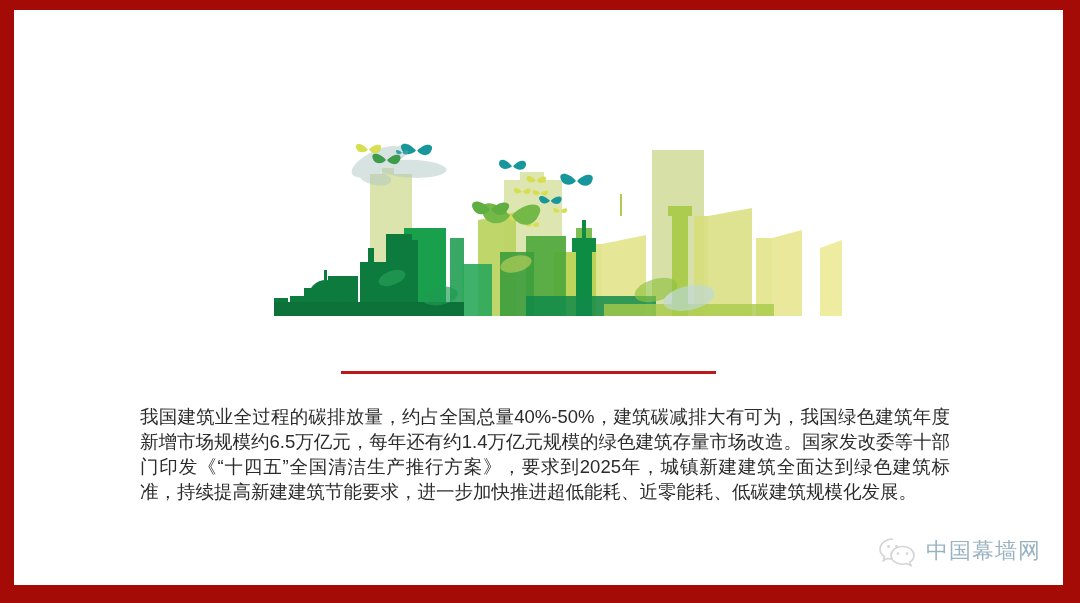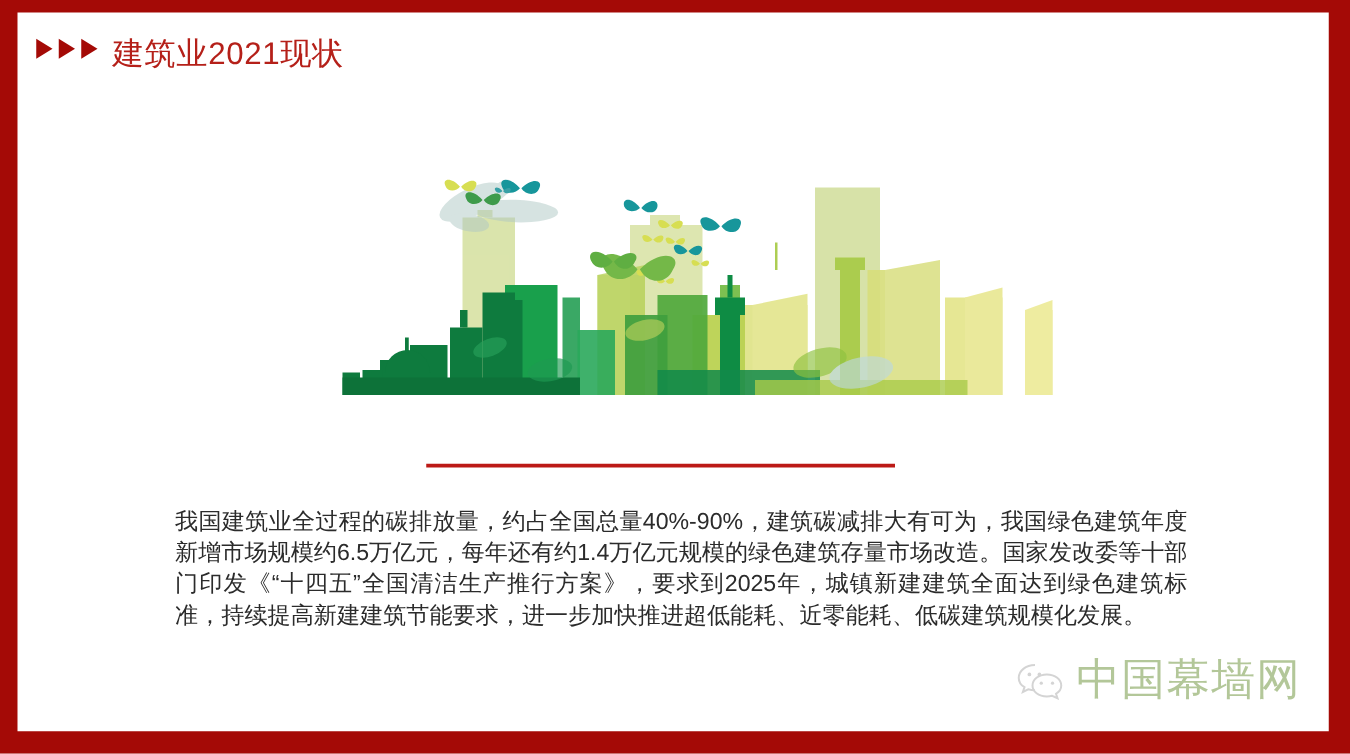--- a/index.html
+++ b/index.html
@@ -110,41 +110,33 @@
   #watermark {
     position: absolute;
     right: 22px;
     bottom: 18px;
     display: flex;
     align-items: center;
     gap: 8px;
     opacity: 0.42;
   }
   #watermark .wm-text {
-    font-size: 35px;
-    color: #4d7c0f;
+    font-size: 22px;
+    color: #0c4a6e;
     letter-spacing: 1px;
     white-space: nowrap;
   }
   #wechat-icon svg { display: block; }
 </style>
 </head>
 <body>
 
 <div id="slide">
   <div id="page">
 
-    <div id="header">
-      <div id="arrow-group">
-        <span class="tri"></span>
-        <span class="tri"></span>
-        <span class="tri"></span>
-      </div>
-      <div id="page-title">建筑业2021现状</div>
-    </div>
 
 
     <div id="skyline">
       <svg viewBox="0 0 600 215" preserveAspectRatio="none" aria-hidden="true">
 
         <g opacity="0.95">
 
           <rect x="118" y="48" width="12" height="6" fill="#D9E3A8"></rect>
           <rect x="106" y="54" width="42" height="142" fill="#D9E3A8"></rect>
 
@@ -291,21 +283,21 @@
           <g fill="#38A0A6" transform="translate(138,30) scale(0.45)">
             <path d="M0 6 C -8 -3, -16 -1, -13 5 C -11 11, -3 10, 0 6 Z"></path>
             <path d="M1 6 C 9 -2, 17 0, 14 6 C 12 12, 4 11, 1 6 Z"></path>
           </g>
         </g>
       </svg>
     </div>
 
     <div id="divider"></div>
 
-    <div id="body-text">我国建筑业全过程的碳排放量，约占全国总量40%-90%，建筑碳减排大有可为，我国绿色建筑年度新增市场规模约6.5万亿元，每年还有约1.4万亿元规模的绿色建筑存量市场改造。国家发改委等十部门印发《“十四五”全国清洁生产推行方案》，要求到2025年，城镇新建建筑全面达到绿色建筑标准，持续提高新建建筑节能要求，进一步加快推进超低能耗、近零能耗、低碳建筑规模化发展。</div>
+    <div id="body-text">我国建筑业全过程的碳排放量，约占全国总量40%-50%，建筑碳减排大有可为，我国绿色建筑年度新增市场规模约6.5万亿元，每年还有约1.4万亿元规模的绿色建筑存量市场改造。国家发改委等十部门印发《“十四五”全国清洁生产推行方案》，要求到2025年，城镇新建建筑全面达到绿色建筑标准，持续提高新建建筑节能要求，进一步加快推进超低能耗、近零能耗、低碳建筑规模化发展。</div>
 
     <div id="watermark">
       <span id="wechat-icon">
         <svg width="40" height="32" viewBox="0 0 40 32" aria-hidden="true">
           <g fill="none" stroke="#9a9a9a" stroke-width="1.6">
             <path d="M15 4 C 7.5 4, 2 8.8, 2 14.3 C 2 17.3, 3.8 20, 6.6 21.7 L5.3 25.6 L9.6 23.4 C11.3 23.9, 13.1 24.1, 15 24.1"></path>
             <path d="M24.5 11.5 C 17.8 11.5, 13 15.6, 13 20.4 C 13 25.2, 17.8 29.2, 24.5 29.2 C 26 29.2, 27.4 29, 28.7 28.6 L33 30.6 L31.8 27 C 34.5 25.4, 36 23.1, 36 20.4 C 36 15.6, 31.2 11.5, 24.5 11.5 Z"></path>
           </g>
           <circle cx="10.5" cy="11.5" r="1.5" fill="#9a9a9a"></circle>
           <circle cx="18.5" cy="11.5" r="1.5" fill="#9a9a9a"></circle>

